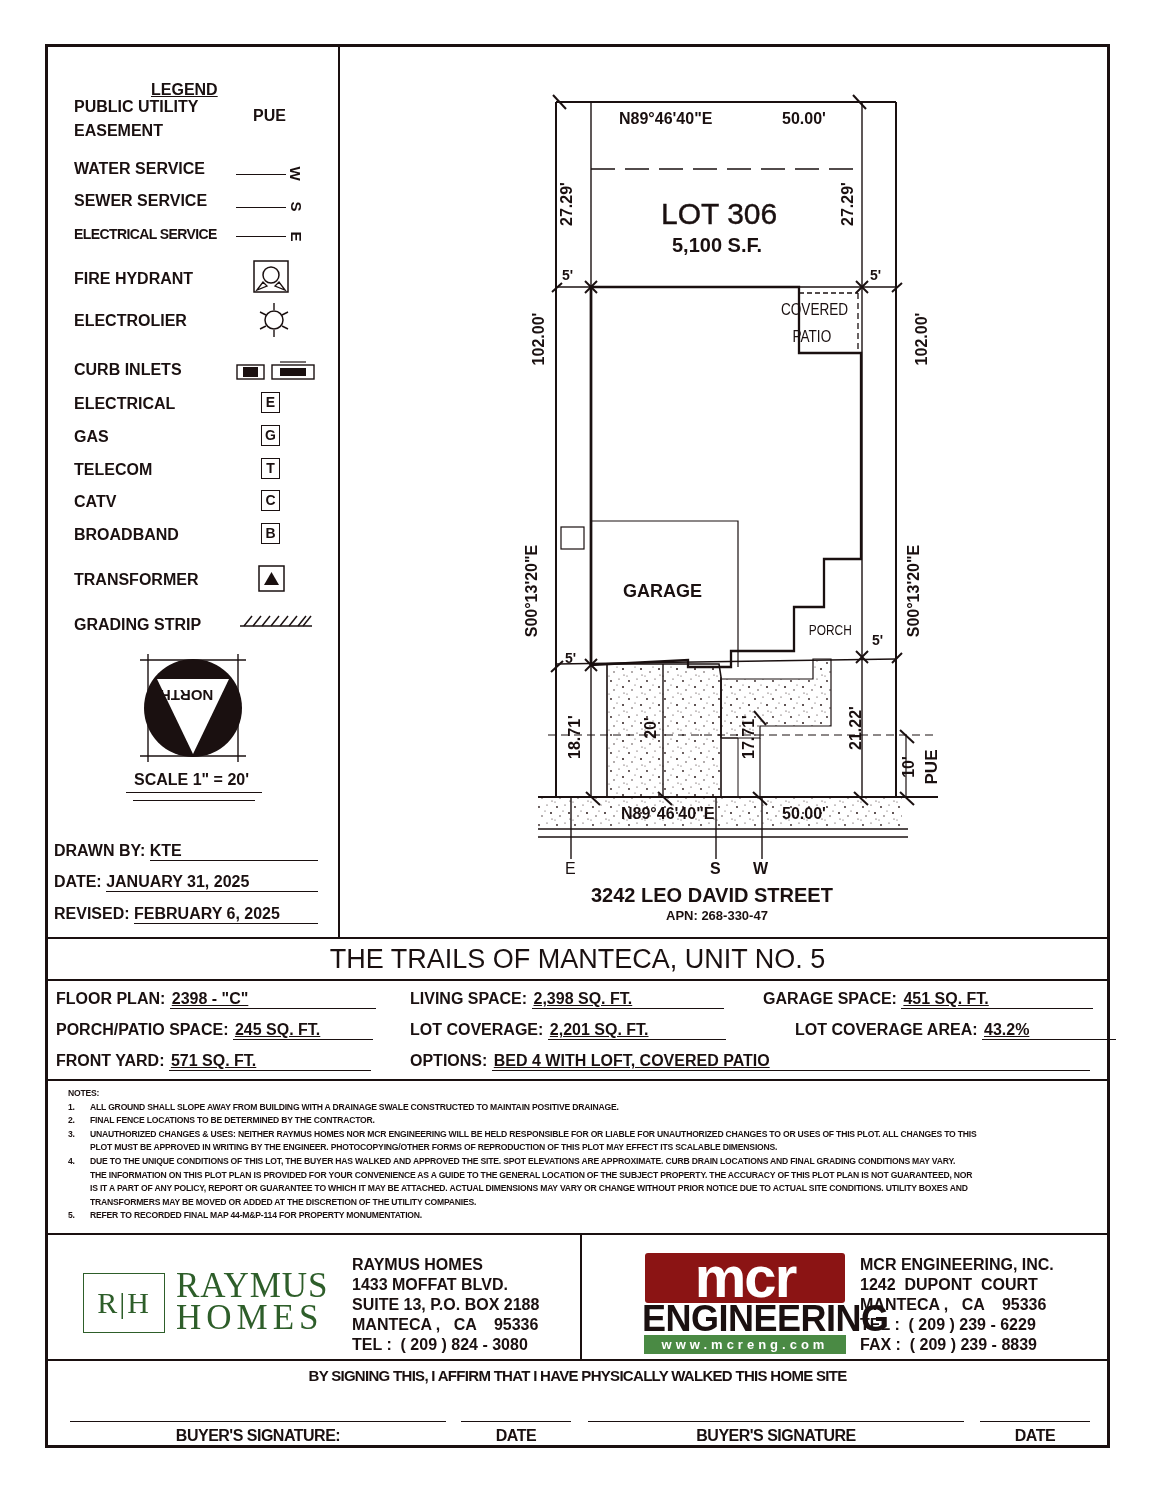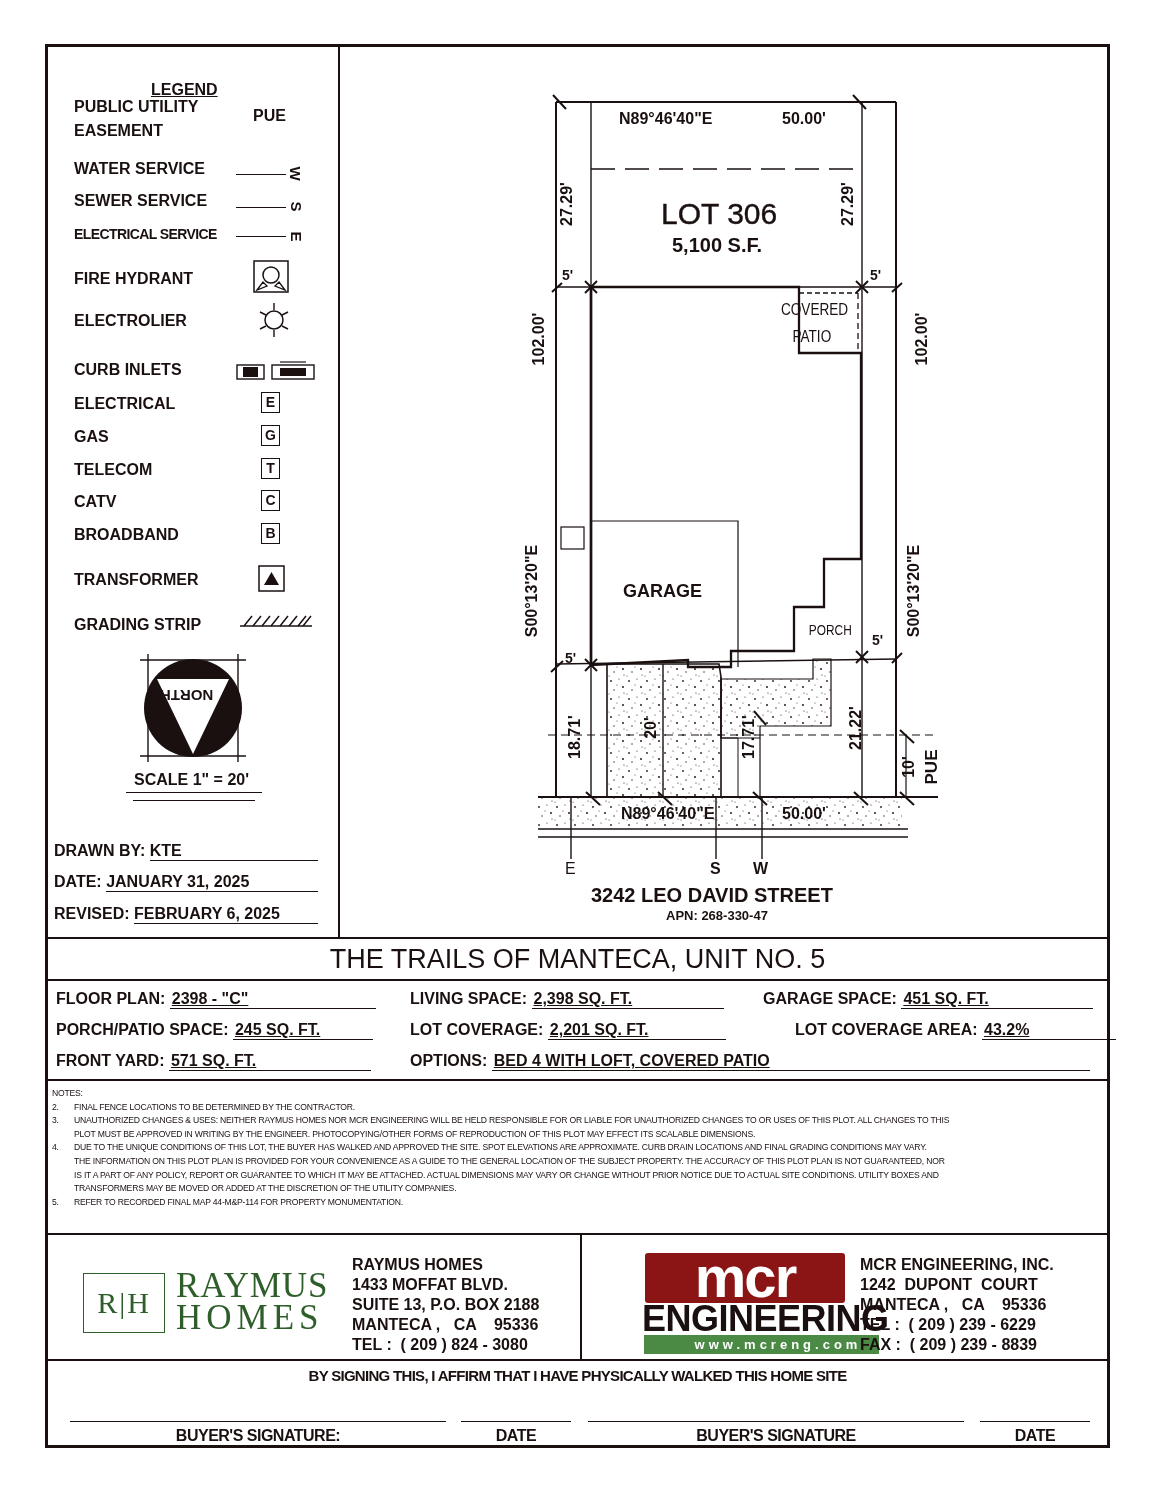--- a/index.html
+++ b/index.html
@@ -6,21 +6,21 @@
   body { width: 1159px; height: 1499px; position: relative; font-family: "Liberation Sans", sans-serif; color: #1a1010; overflow: hidden; }
   .sheet { position: absolute; left: 45px; top: 44px; width: 1065px; height: 1404px; border: 3px solid #1a1010; box-sizing: border-box; }
   .abs { position: absolute; }
   .t { position: absolute; white-space: nowrap; font-weight: bold; }
   .legend-panel { position: absolute; left: 0; top: 0; width: 290px; height: 890px; border-right: 2px solid #1a1010; }
   .plot-panel { position: absolute; left: 290px; top: 0; width: 772px; height: 890px; }
   .hline { position: absolute; height: 0; border-top: 2px solid #1a1010; }
   .title-bar { position: absolute; left: 0; top: 890px; width: 1059px; height: 40px; border-top: 2px solid #1a1010; border-bottom: 2px solid #1a1010; text-align: center; font-size: 27px; line-height: 40px; }
   .info-row { position: absolute; font-size: 16px; font-weight: bold; white-space: nowrap; }
   .info-val { display: inline-block; border-bottom: 1.5px solid #1a1010; padding-left: 2px; text-decoration: underline; }
-  .notes { position: absolute; left: 4px; top: 1040px; width: 1045px; font-size: 8.6px; font-weight: normal; line-height: 13.6px; letter-spacing: -0.2px; }
+  .notes { position: absolute; left: 20px; top: 1040px; width: 1045px; font-size: 8.6px; font-weight: bold; line-height: 13.6px; letter-spacing: -0.2px; }
   .notes .num { display: inline-block; width: 22px; }
   .notes .cont { padding-left: 22px; }
   .logo-row { position: absolute; left: 0; top: 1186px; width: 1059px; height: 124px; border-top: 2px solid #1a1010; border-bottom: 2px solid #1a1010; }
   .addr { position: absolute; font-size: 16px; font-weight: bold; line-height: 20px; white-space: nowrap; }
   .sig-area { position: absolute; left: 0; top: 1312px; width: 1059px; height: 88px; border-radius: 18px; }
   .sig-line { position: absolute; border-top: 1.5px solid #1a1010; }
   .sig-label { position: absolute; font-size: 16px; font-weight: bold; text-align: center; white-space: nowrap; letter-spacing: -0.5px; }
   .legend-item { position: absolute; left: 26px; font-size: 16px; font-weight: bold; white-space: nowrap; }
   .box-sym { position: absolute; width: 17px; height: 19px; border: 1.5px solid #1a1010; font-size: 14px; font-weight: bold; text-align: center; line-height: 19px; }
   .drawn { position: absolute; left: 6px; font-size: 16px; font-weight: bold; white-space: nowrap; }
@@ -290,20 +290,21 @@
     <span class="info-val" style="width:200px;">571 SQ. FT.</span>
   </div>
   <div class="info-row" style="left:362px;top:1005px;">
     <span>OPTIONS:</span>
     <span class="info-val" style="width:596px;">BED 4 WITH LOFT, COVERED PATIO</span>
   </div>
   <div class="hline" style="left:0;top:1032px;width:1059px;"></div>
 
   <div class="notes">
     <div>NOTES:</div>
+    <div><span class="num">1.</span><span>ALL GROUND SHALL SLOPE AWAY FROM BUILDING WITH A DRAINAGE SWALE CONSTRUCTED TO MAINTAIN POSITIVE DRAINAGE.</span></div>
     <div><span class="num">2.</span><span>FINAL FENCE LOCATIONS TO BE DETERMINED BY THE CONTRACTOR.</span></div>
     <div><span class="num">3.</span><span>UNAUTHORIZED CHANGES &amp; USES:  NEITHER RAYMUS HOMES NOR MCR ENGINEERING WILL BE HELD RESPONSIBLE FOR OR  LIABLE FOR UNAUTHORIZED CHANGES TO OR USES OF THIS PLOT.  ALL CHANGES TO THIS</span></div>
     <div class="cont">PLOT MUST BE APPROVED IN WRITING BY THE ENGINEER.  PHOTOCOPYING/OTHER FORMS OF REPRODUCTION OF THIS PLOT  MAY EFFECT ITS SCALABLE DIMENSIONS.</div>
     <div><span class="num">4.</span><span>DUE TO THE UNIQUE CONDITIONS OF THIS LOT, THE BUYER HAS WALKED AND APPROVED THE SITE.  SPOT ELEVATIONS ARE APPROXIMATE.  CURB DRAIN LOCATIONS AND FINAL  GRADING CONDITIONS MAY VARY.</span></div>
     <div class="cont">THE INFORMATION ON THIS PLOT PLAN IS PROVIDED FOR YOUR CONVENIENCE AS A GUIDE TO THE GENERAL LOCATION OF THE SUBJECT  PROPERTY.  THE ACCURACY OF THIS PLOT PLAN IS NOT GUARANTEED, NOR</div>
     <div class="cont">IS IT A PART OF ANY POLICY, REPORT OR GUARANTEE TO WHICH IT MAY BE ATTACHED.  ACTUAL  DIMENSIONS MAY VARY OR CHANGE WITHOUT PRIOR NOTICE DUE TO ACTUAL SITE CONDITIONS.  UTILITY BOXES AND</div>
     <div class="cont">TRANSFORMERS MAY  BE MOVED OR ADDED AT THE DISCRETION OF THE UTILITY COMPANIES.</div>
     <div><span class="num">5.</span><span>REFER TO RECORDED FINAL MAP 44-M&amp;P-114 FOR PROPERTY MONUMENTATION.</span></div>
   </div>
 
@@ -321,21 +322,21 @@
       <div>1433 MOFFAT BLVD.</div>
       <div>SUITE 13, P.O. BOX 2188</div>
       <div style="white-space:pre;">MANTECA ,   CA    95336</div>
       <div style="white-space:pre;">TEL :  ( 209 ) 824 - 3080</div>
     </div>
 
     <div class="abs" style="left:597px;top:18px;width:200px;height:50px;background:#8b1414;border-radius:3px;">
       <div style="position:absolute;left:0;top:-8px;width:200px;text-align:center;font-size:58px;font-weight:bold;color:#ffffff;letter-spacing:-2px;line-height:64px;mix-blend-mode:normal;">mcr</div>
     </div>
     <div class="abs" style="left:594px;top:68px;font-size:36px;font-weight:bold;color:#1a1010;letter-spacing:-0.5px;line-height:32px;">ENGINEERING</div>
-    <div class="abs" style="left:596px;top:100px;width:202px;height:19px;background:#4a8a44;color:#ffffff;font-size:13px;font-weight:bold;text-align:center;line-height:19px;letter-spacing:4px;padding-left:33px;">www.mcreng.com</div>
+    <div class="abs" style="left:596px;top:100px;width:202px;height:19px;background:#4a8a44;color:#ffffff;font-size:13px;font-weight:bold;text-align:center;line-height:19px;letter-spacing:4px;">www.mcreng.com</div>
 
     <div class="addr" style="left:812px;top:20px;">
       <div>MCR ENGINEERING, INC.</div>
       <div style="white-space:pre;">1242  DUPONT  COURT</div>
       <div style="white-space:pre;">MANTECA ,   CA    95336</div>
       <div style="white-space:pre;">TEL :  ( 209 ) 239 - 6229</div>
       <div style="white-space:pre;">FAX :  ( 209 ) 239 - 8839</div>
     </div>
   </div>
 

